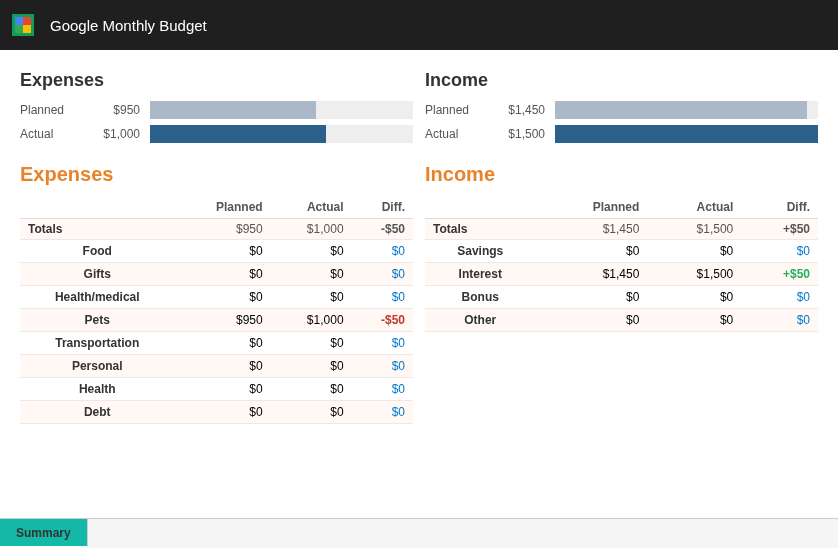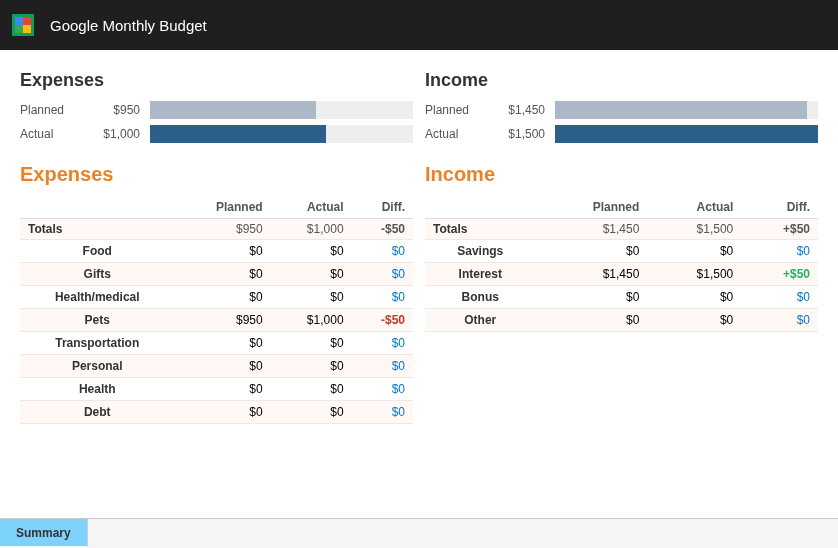--- a/index.html
+++ b/index.html
@@ -83,21 +83,21 @@
       border-top: 1px solid #ccc;
       display: flex; align-items: stretch;
     }
     .tab {
       padding: 0 16px;
       display: flex; align-items: center;
       font-size: 12px; cursor: pointer;
       border-right: 1px solid #ccc;
     }
     .tab.active {
-      background: #7dd3fc;
+      background: #14b8a6;
       font-weight: bold;
       color: #333;
       border-bottom: 2px solid #fff;
     }
     .tab.inactive { color: #1565c0; text-decoration: underline; }
   </style>
 </head>
 <body>
 
 <div id="title-bar">

